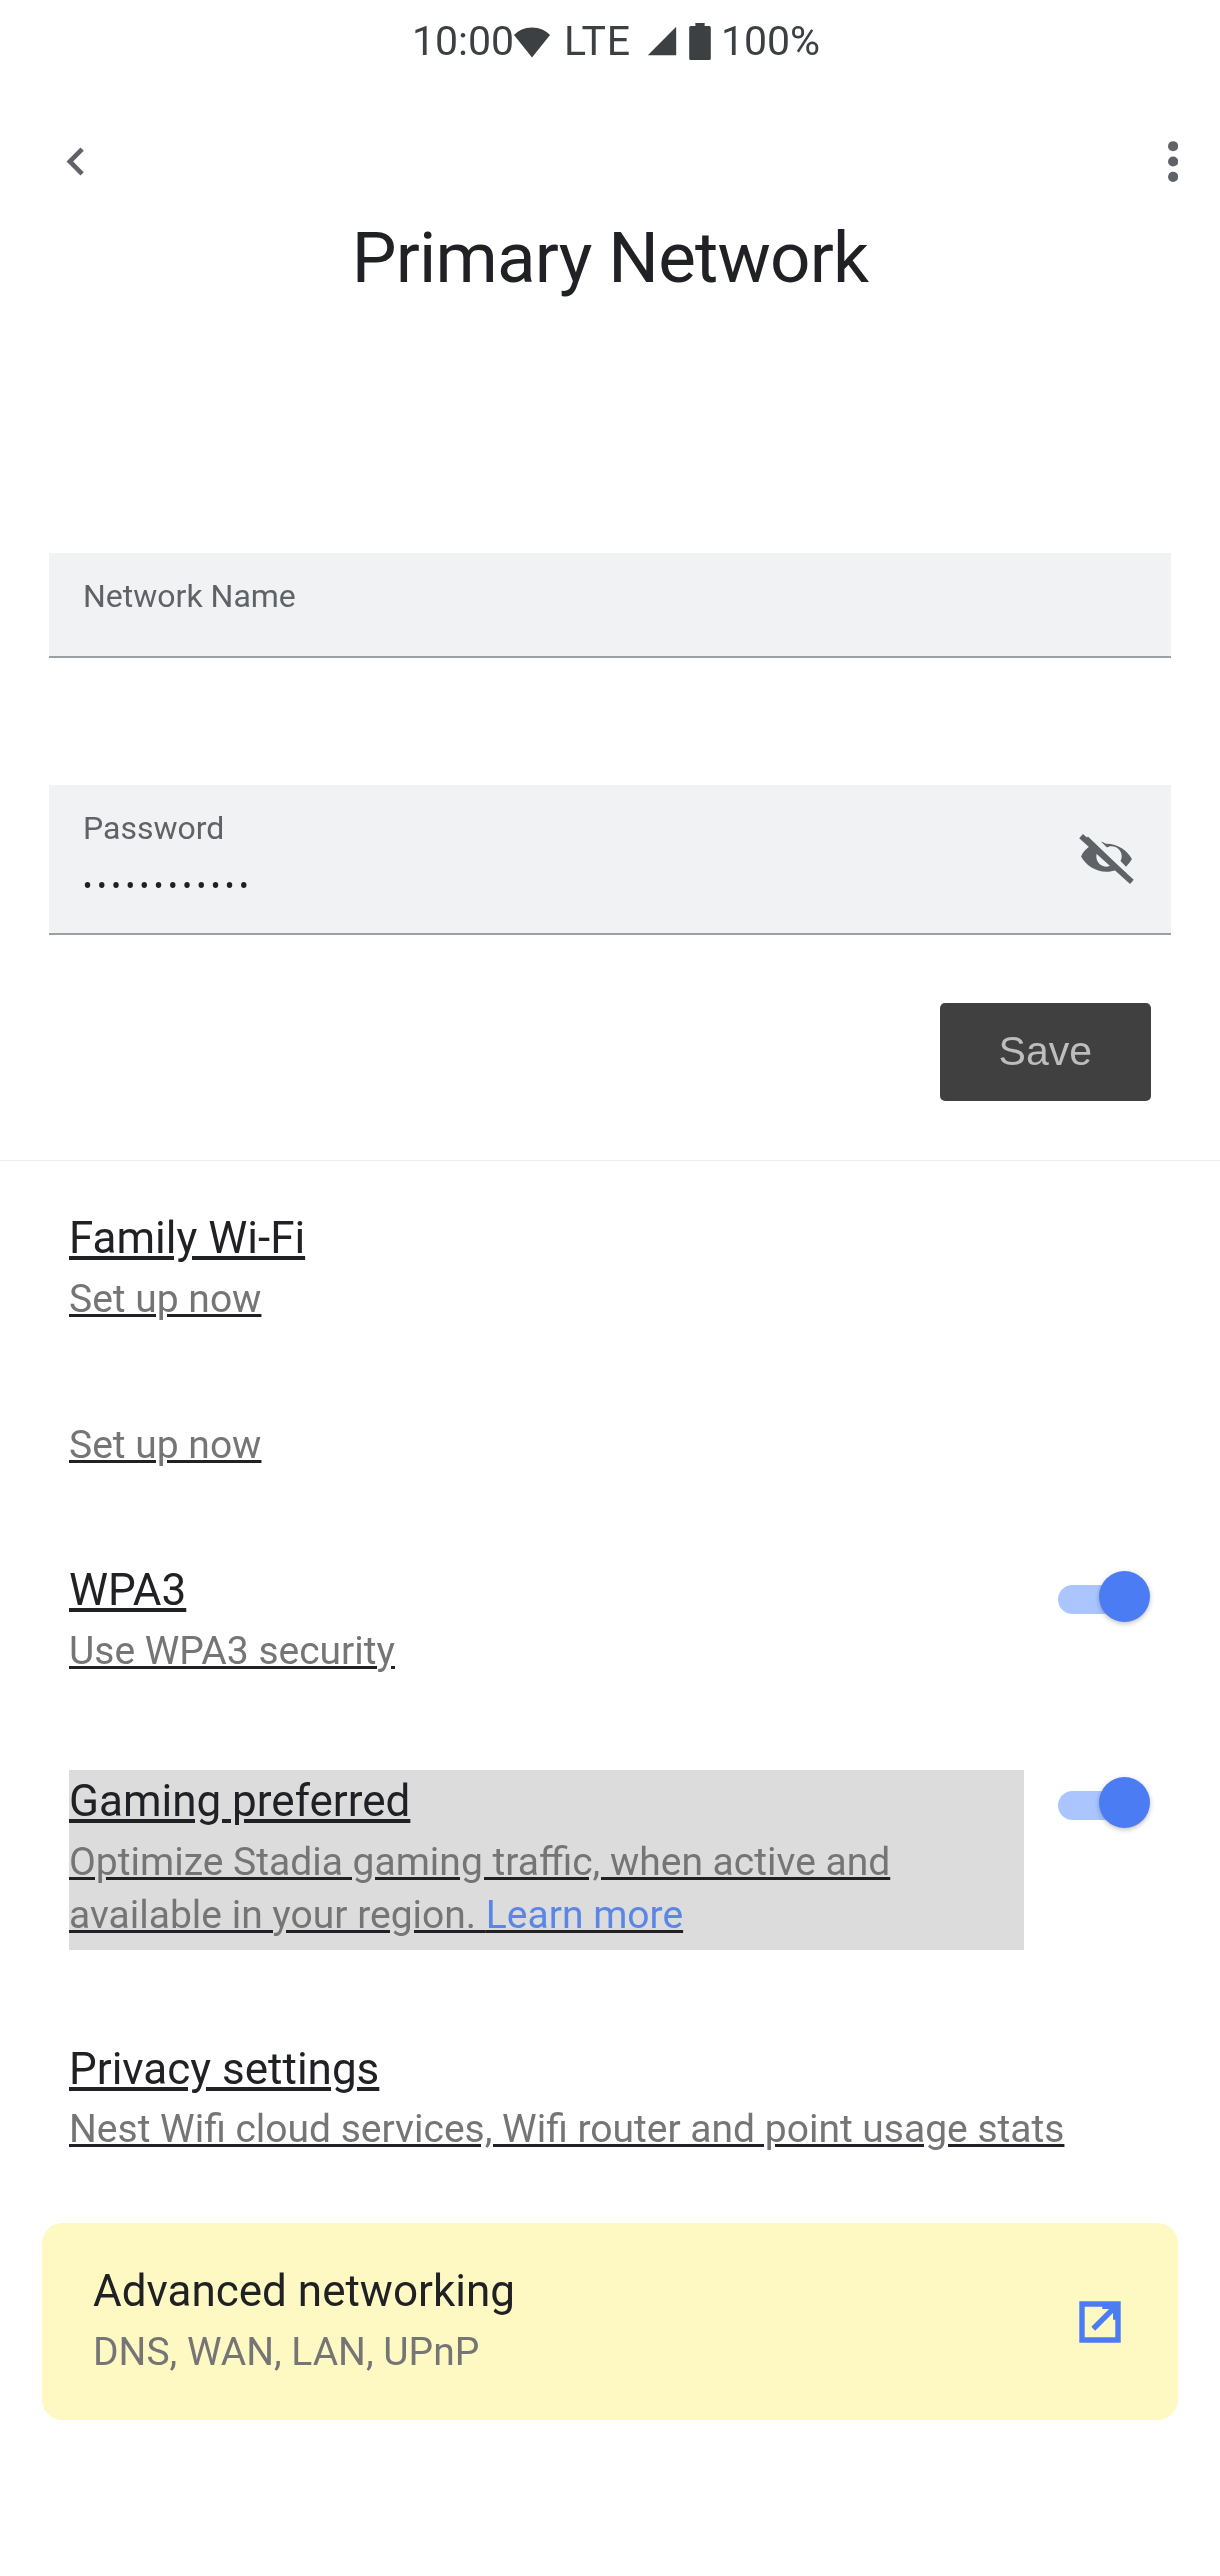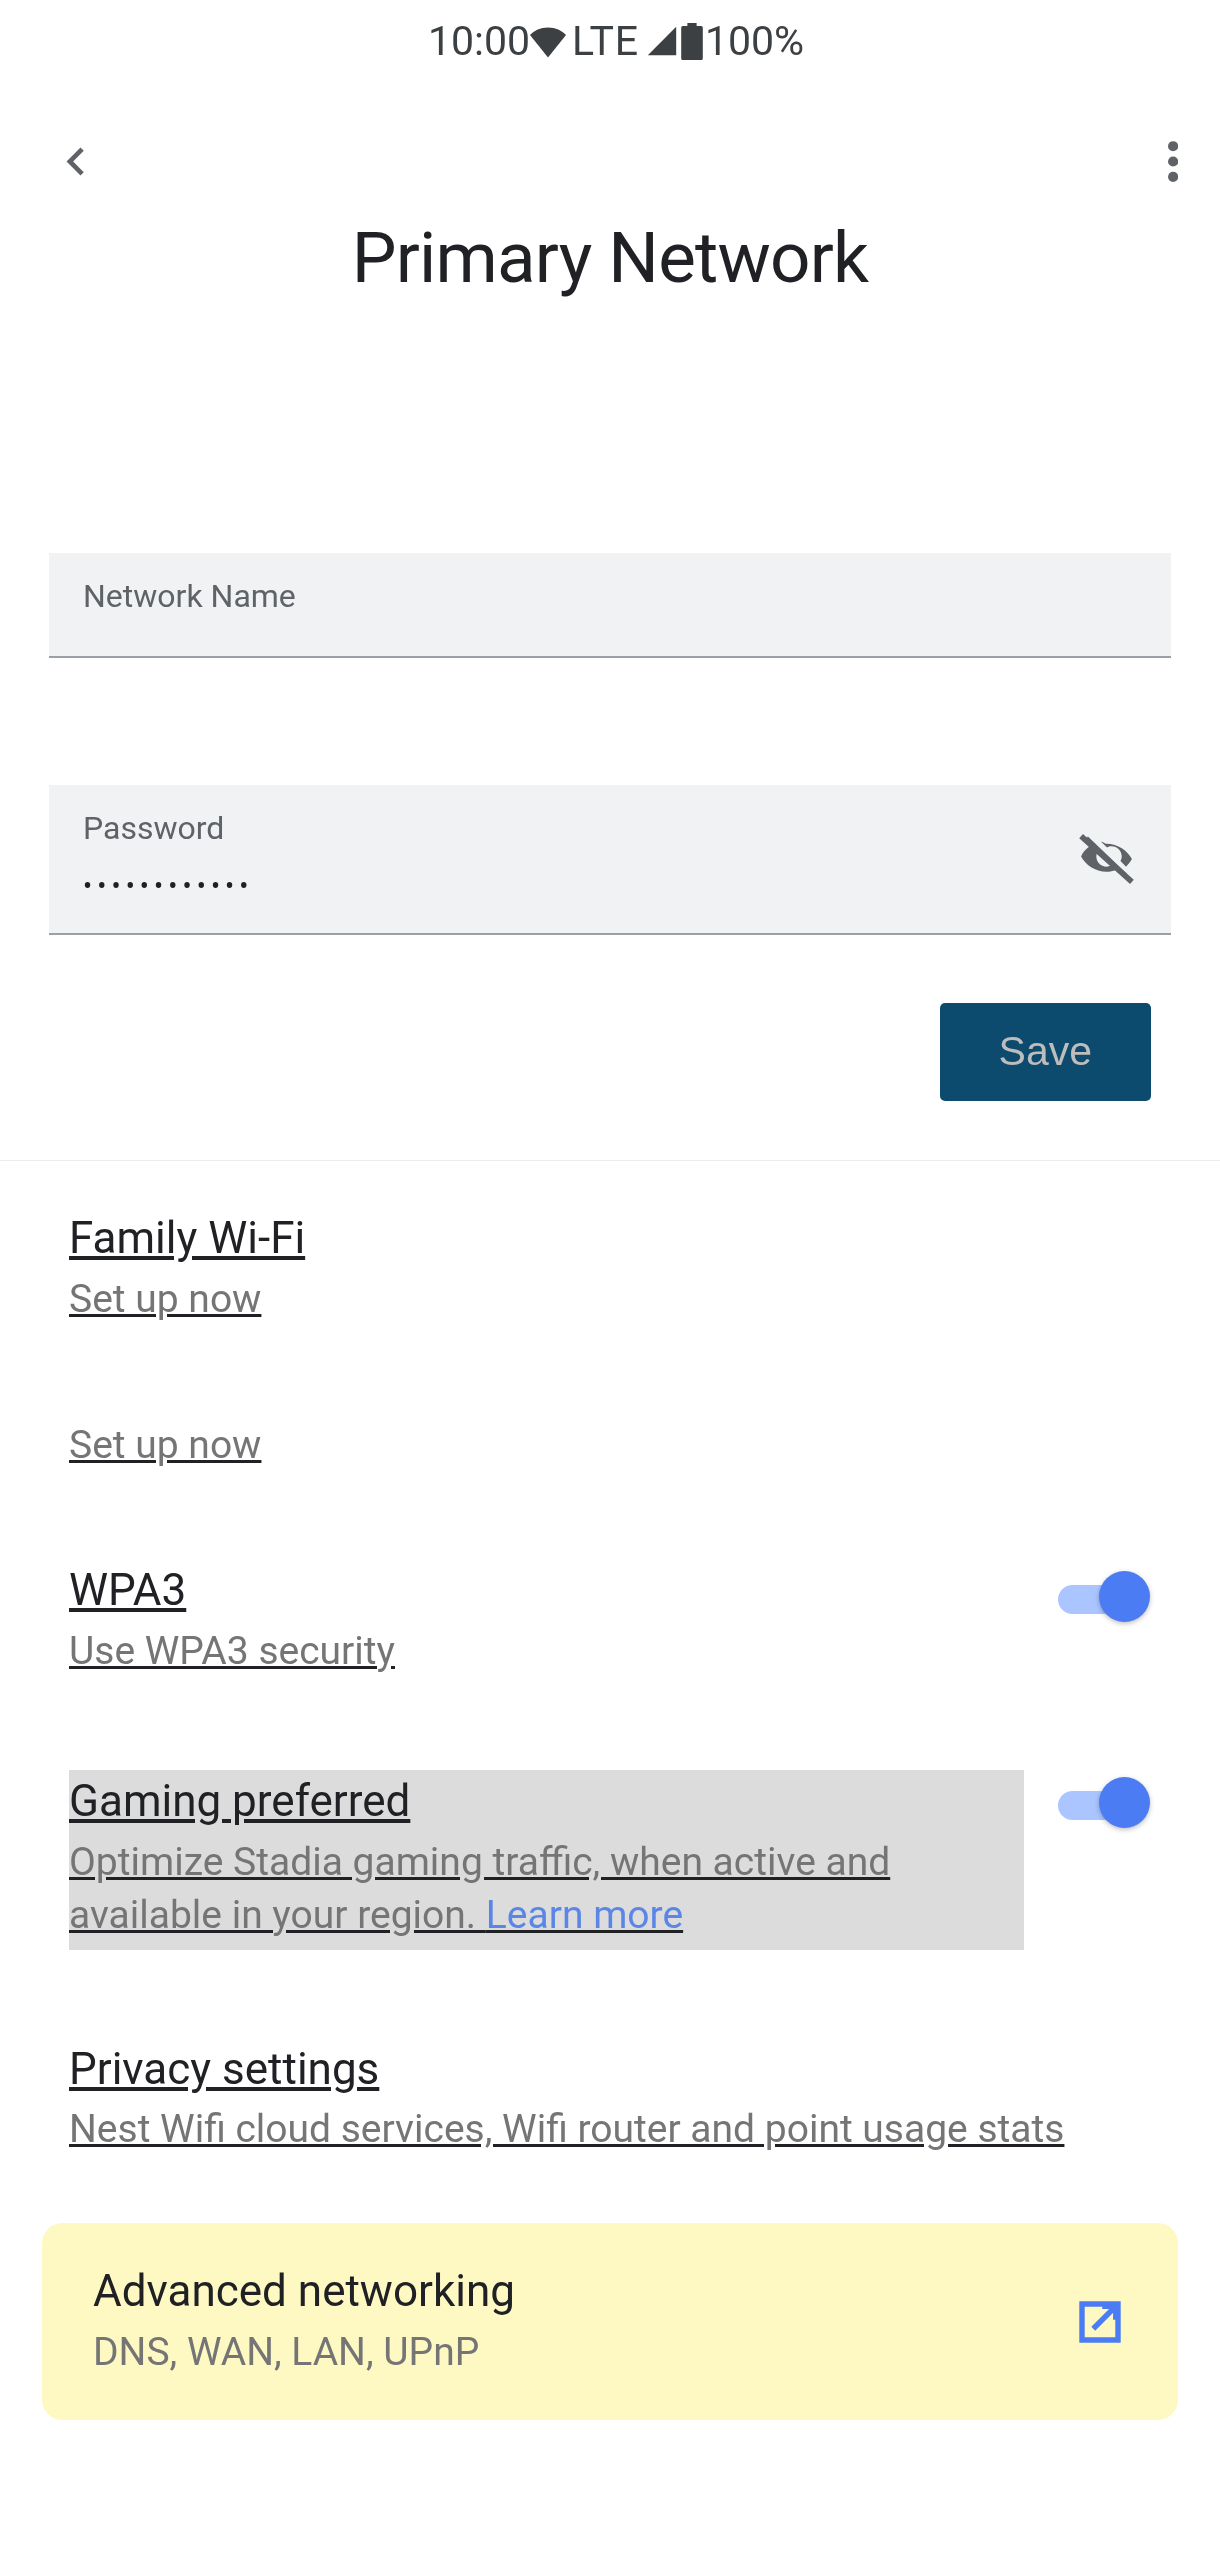--- a/index.html
+++ b/index.html
@@ -1,30 +1,30 @@
 <!DOCTYPE html>
 <html style="font-size:13.6px"><head>
 <meta charset="utf-8">
 <style>
   * { box-sizing: border-box; margin: 0; padding: 0; }
   html, body { width: 1220px; height: 2576px; font-family: Roboto, 'Segoe UI', Arial, sans-serif; background: #fff; color: #202124; }
   .status-bar { display:flex; justify-content:center; align-items:center; padding: 17px 64px 0 76px; font-size:41px; font-weight:400; color:#3c4043; }
-  .status-right { display:flex; align-items:center; gap:1px; }
+  .status-right { display:flex; align-items:center; gap:9px; }
   .status-right .lbl { margin:0 5.1px; letter-spacing:0.8px; }
   .top-bar { display:flex; justify-content:space-between; align-items:center; padding: 76px 42px 34px 59px; }
   .page-title { text-align:center; font-size:71px; font-weight:400; color:#202124; margin-bottom:254px; letter-spacing:-0.8px; }
   .fields { padding: 0 49px; }
   .text-field { background:#f1f2f4; border-bottom:2.5px solid #9aa0a6; padding:24px 34px 25.4px 34px; position:relative; }
   .text-field + .text-field { margin-top:127px; }
   .field-label { font-size:32px; color:#5f6368; margin-bottom:15.3px; }
   .field-value { font-size:44px; color:#202124; letter-spacing:0; }
   .field-value.dots { letter-spacing:5.1px; font-size:27px; padding-top:8.5px; padding-bottom:5.1px; }
   .eye { position:absolute; right:34px; top:50%; transform:translateY(-50%); }
   .save-row { display:flex; justify-content:flex-end; padding: 68px 69px 59px 69px; }
-  .save-btn { background:#0c4a6e; color:#bdbdbd; font-size:41px; font-weight:500; padding:25.4px 59px; border:none; border-radius:5.1px; }
+  .save-btn { background:#404040; color:#bdbdbd; font-size:41px; font-weight:500; padding:25.4px 59px; border:none; border-radius:5.1px; }
   .divider { height:1.7px; background:#ececec; }
   .list { padding: 0 69px; }
   .item { padding:51px 0 42px 0; display:flex; align-items:flex-start; justify-content:space-between; gap:34px;text-decoration:underline; }
   .item.highlight .item-text { background:#dcdcdc; }
   .item-text { flex:1; padding:0; }
   .item-text.padded { padding:5.1px 6.8px 8.5px 0; }
   .item-title { font-size:44px; color:#202124; margin-bottom:8.5px; }
   .item-sub { font-size:39px; color:#757575; line-height:1.35; }
   .learn { color:#5b86e5; }
   .toggle { flex:0 0 auto; width:93px; height:54px; position:relative; margin-top:5.1px; }

